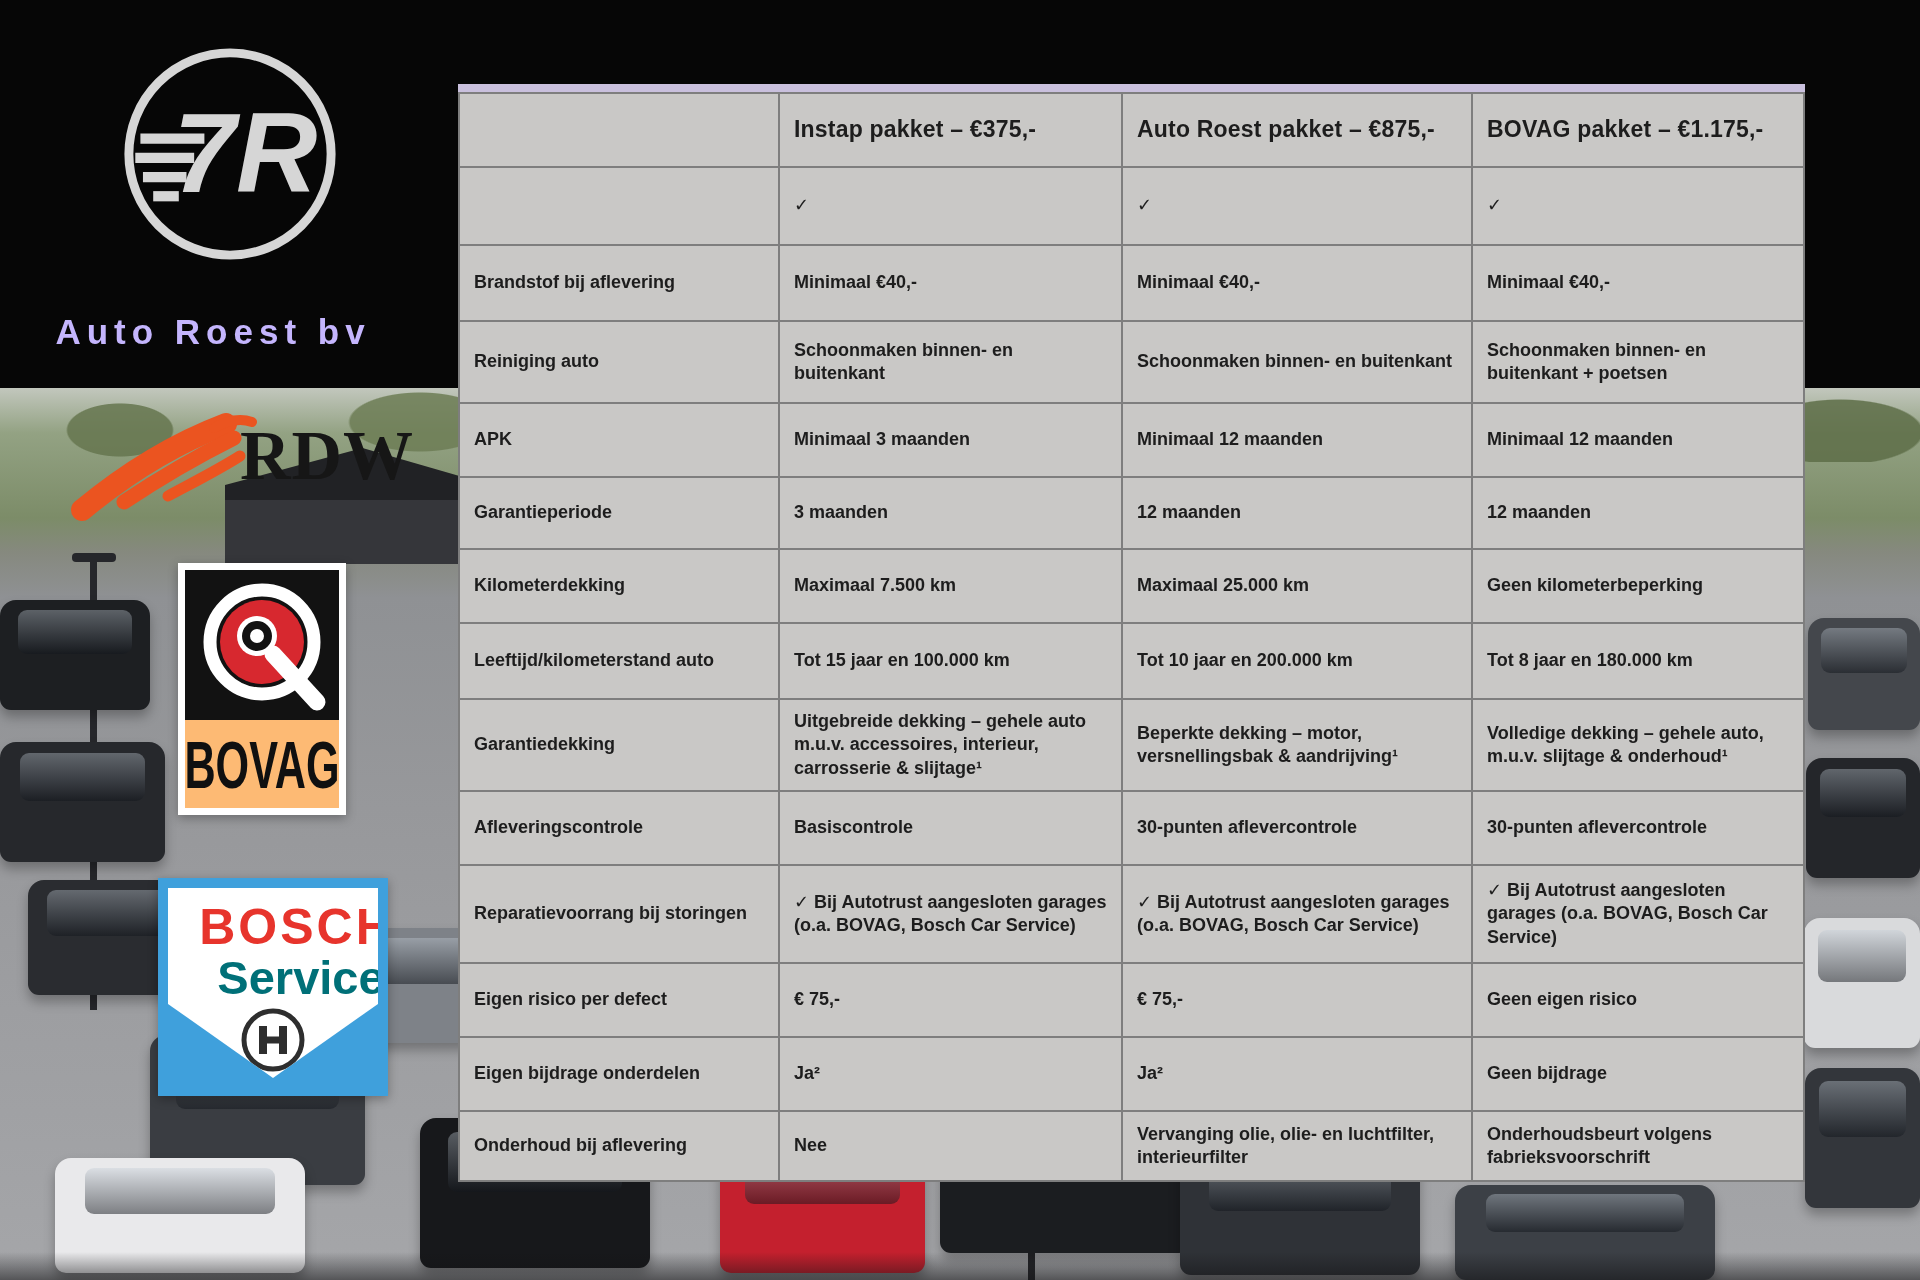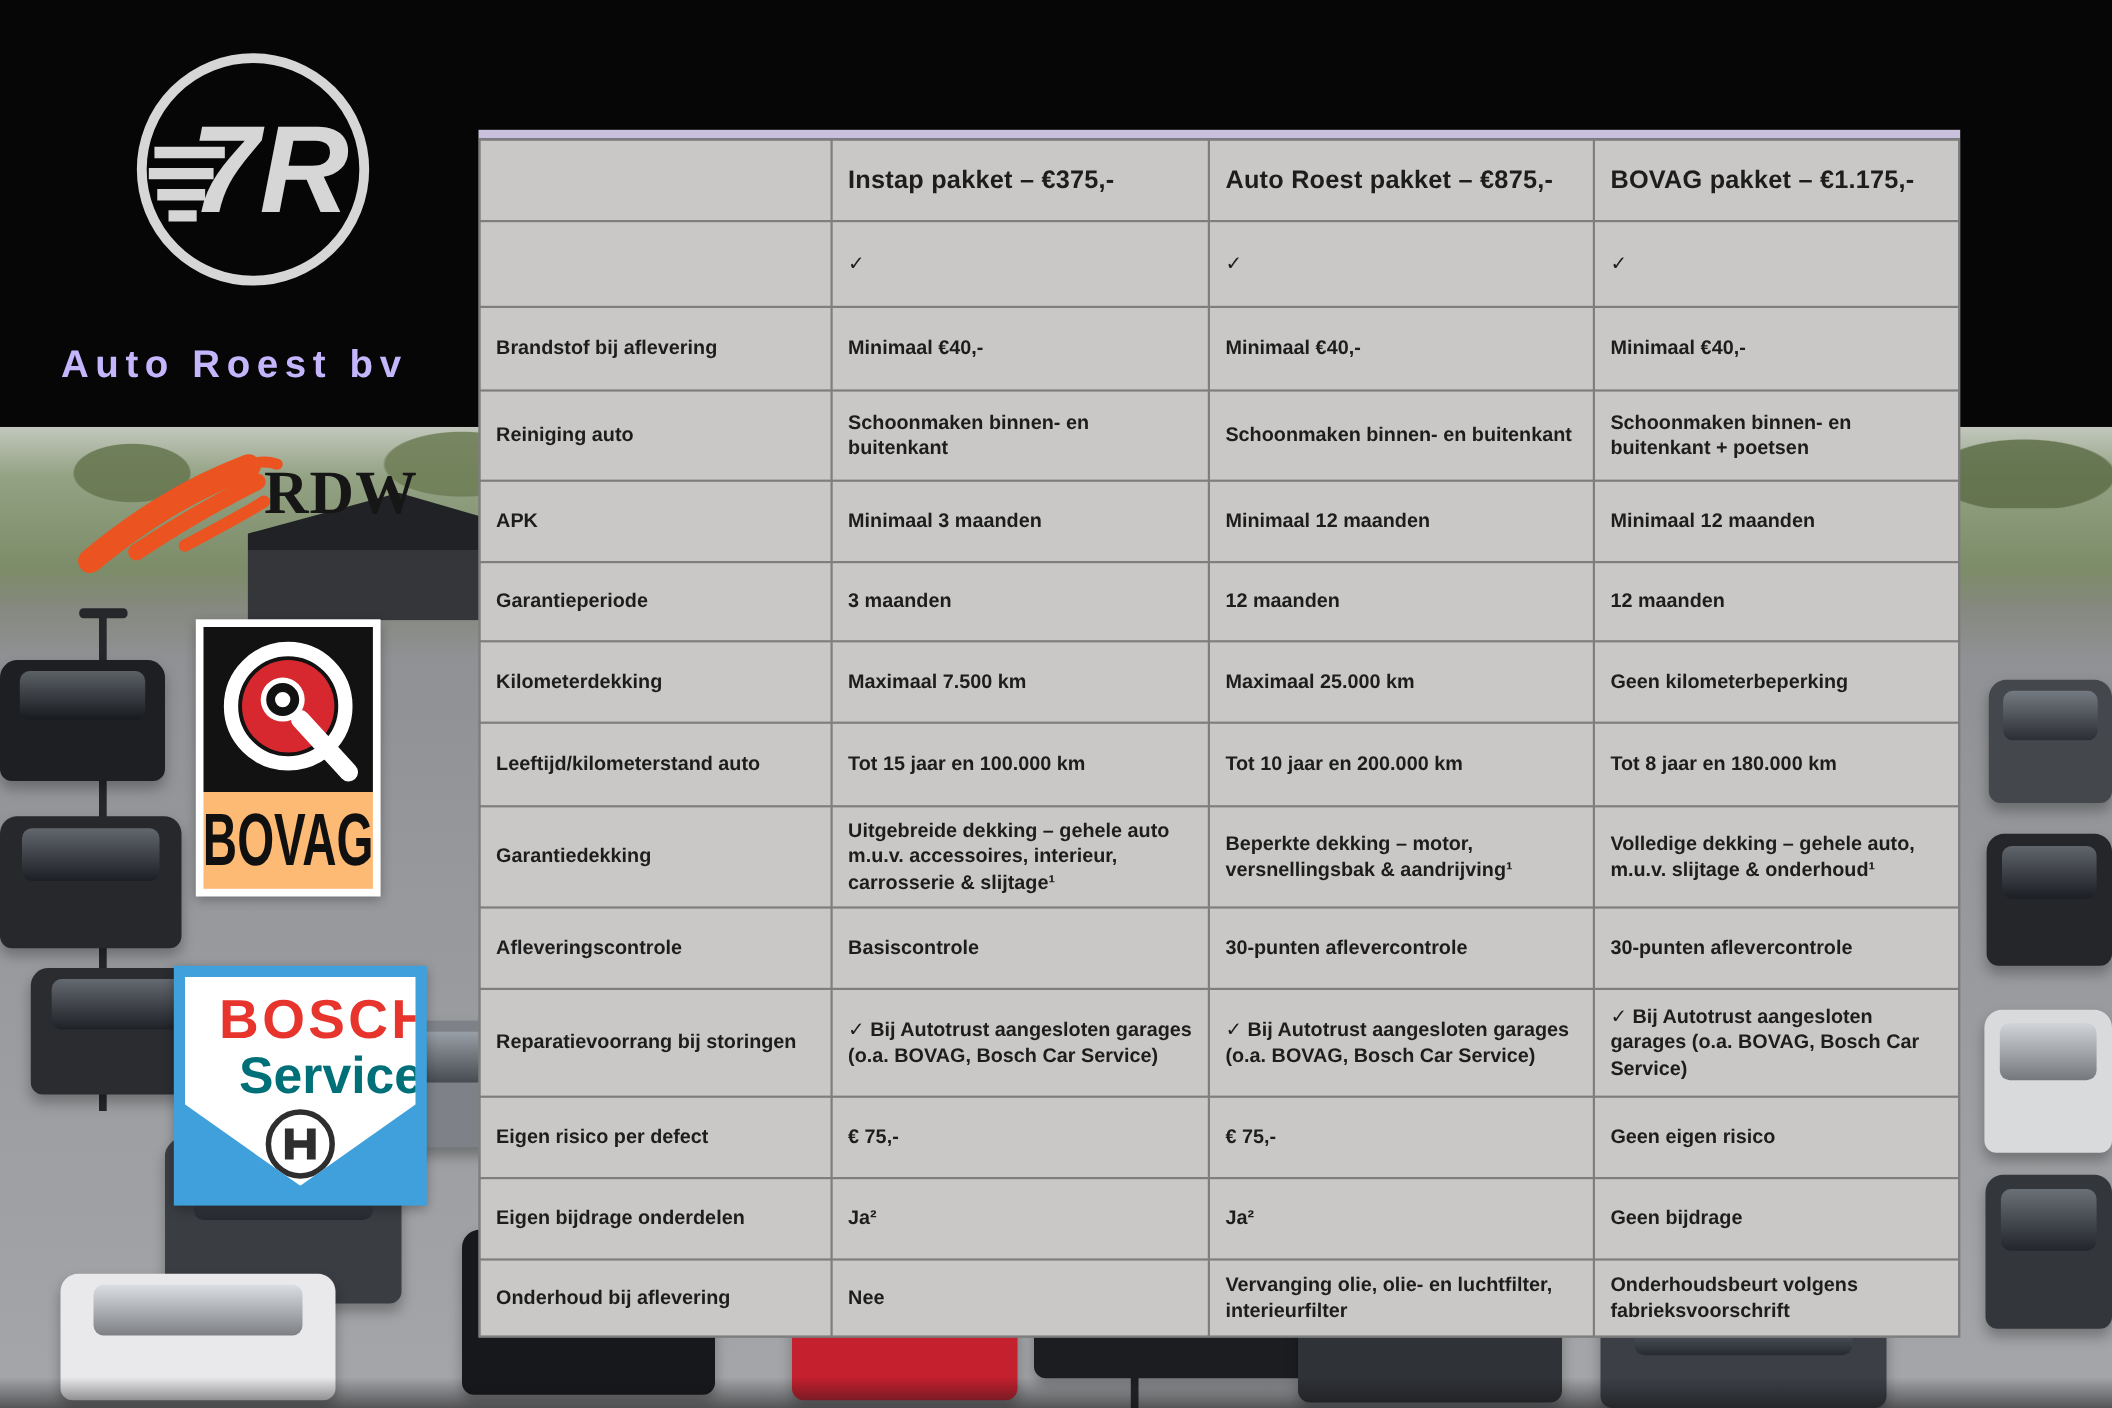--- a/index.html
+++ b/index.html
@@ -36,21 +36,21 @@
   .top-band{position:absolute;left:0;top:0;width:1920px;height:388px;background:#060606;z-index:2;}
   .brand-box{position:absolute;left:0;top:0;width:456px;height:388px;z-index:3;}
   .brand-box svg{position:absolute;left:102px;top:26px;}
   .company{position:absolute;left:0;right:30px;top:312px;text-align:center;color:#c4b5fd;
            font-size:35px;font-weight:700;letter-spacing:6px;}
 
   
   .rdw{position:absolute;left:68px;top:398px;width:340px;height:128px;z-index:3;}
   .rdw svg{position:absolute;left:0;top:0;}
   .rdw-text{position:absolute;left:172px;top:18px;font-family:"Liberation Serif","DejaVu Serif",serif;
-            font-weight:700;font-size:56px;color:#161616;letter-spacing:1px;text-align:center;}
+            font-weight:700;font-size:70px;color:#161616;letter-spacing:1px;text-align:center;}
 
   
   .bovag{position:absolute;left:178px;top:563px;width:168px;height:252px;z-index:3;
          background:#fff;padding:7px;box-sizing:border-box;box-shadow:0 3px 10px rgba(0,0,0,.3);}
   .bovag-top{position:relative;width:154px;height:150px;background:#121212;overflow:hidden;}
   .bovag-bottom{position:relative;width:154px;height:88px;background:#fdba74;
                 display:flex;align-items:center;justify-content:center;}
   .bovag-text{font-size:54px;font-weight:800;color:#101010;letter-spacing:0px;
               transform:scale(.8,1.25);white-space:nowrap;}
 
@@ -59,21 +59,21 @@
          background:#3fa0dc;box-shadow:0 3px 10px rgba(0,0,0,.3);}
   .bosch-shield{position:absolute;left:10px;top:10px;width:210px;height:190px;background:#fff;
          clip-path:polygon(0 0,100% 0,100% 61%,50% 100%,0 61%);}
   .bosch-brand{position:absolute;left:0;width:100%;top:10px;text-align:center;
          font-size:50px;font-weight:800;letter-spacing:3px;color:#e7342c;padding-left:24px;}
   .bosch-sub{position:absolute;left:0;width:100%;top:62px;text-align:center;
          font-size:47px;font-weight:800;color:#007078;padding-left:28px;}
   .bosch-shield svg{position:absolute;left:50%;top:118px;transform:translateX(-50%);}
 
   
-  .table-wrap{position:absolute;left:435px;top:84px;z-index:3;margin-top:34px;}
+  .table-wrap{position:absolute;left:458px;top:84px;z-index:3;}
   .top-strip{width:1347px;height:8px;background:#c9c0dd;}
   .grid{display:grid;
         grid-template-columns:318px 341px 348px 330px;
         grid-template-rows:72px 76px 74px 80px 72px 70px 72px 74px 90px 72px 96px 72px 72px 68px;
         gap:2px;background:#7e7e7e;border:2px solid #7e7e7e;}
   .cell{background:#c9c8c6;display:flex;align-items:center;text-align:left;
         padding:0 14px;overflow:hidden;
         font-weight:700;font-size:18px;line-height:1.3;color:#1d1d1d;}
   .header-cell{font-size:23px;letter-spacing:.2px;}
 </style>

